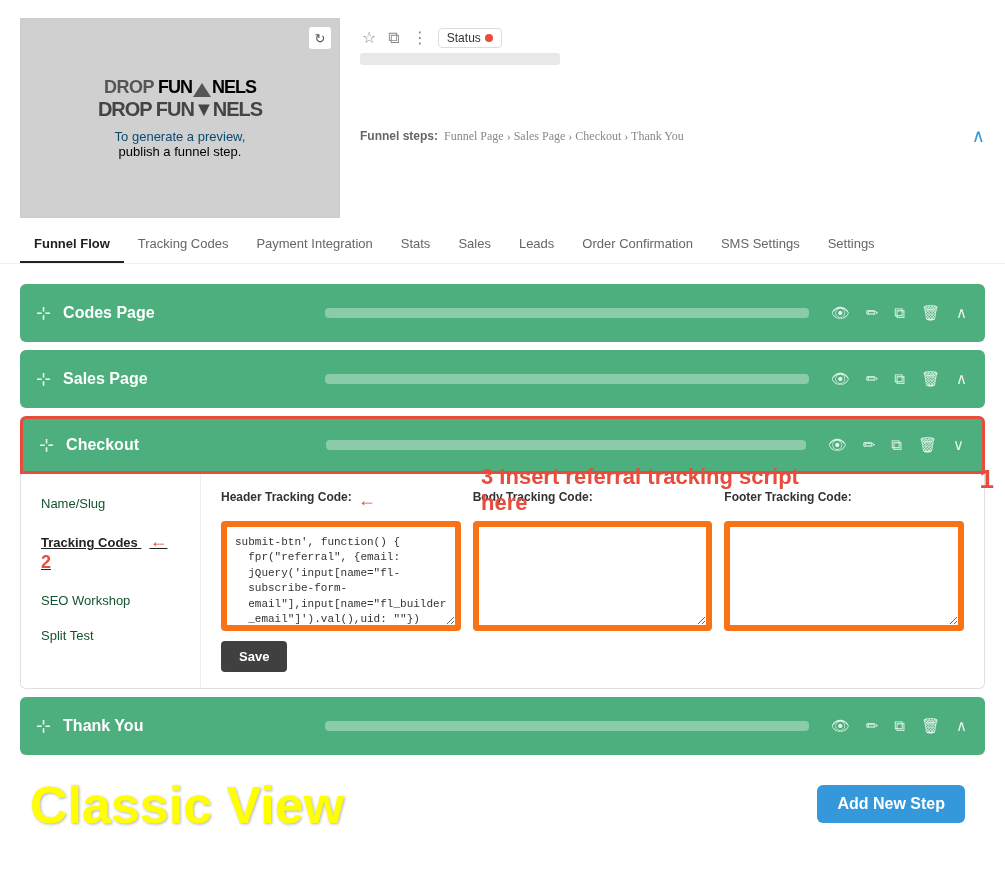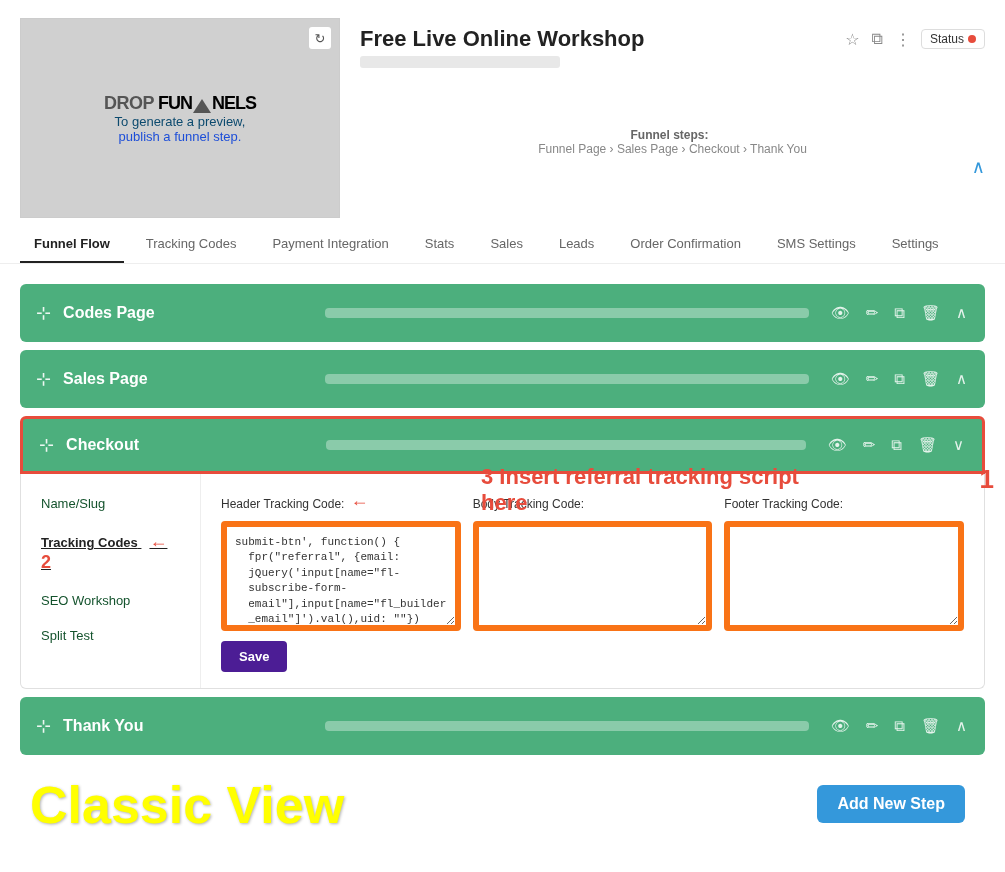--- a/index.html
+++ b/index.html
@@ -14,27 +14,27 @@
 
     .header-right { flex: 1; padding-top: 8px; }
     .header-title-row { display: flex; align-items: center; justify-content: space-between; }
     .funnel-title { font-size: 22px; font-weight: 700; color: #222; }
     .header-icons { display: flex; gap: 8px; align-items: center; }
     .header-icon-btn { background: none; border: none; cursor: pointer; color: #888; font-size: 16px; padding: 2px; }
     .status-badge { background: #fff; border: 1px solid #ddd; border-radius: 4px; padding: 2px 8px; font-size: 12px; color: #333; display: flex; align-items: center; gap: 4px; }
     .status-dot { width: 8px; height: 8px; border-radius: 50%; background: #e74c3c; display: inline-block; }
     .funnel-url { font-size: 12px; color: #aaa; margin-top: 4px; background: #e8e8e8; border-radius: 3px; height: 12px; width: 200px; display: block; margin-bottom: 12px; }
 
-    .funnel-steps-row { display: flex; align-items: center; margin-top: 100px; font-size: 12px; color: #666; flex-direction: column; }
+    .funnel-steps-row { display: flex; align-items: center; margin-top: 100px; font-size: 12px; color: #666; }
     .funnel-steps-label { font-weight: 600; margin-right: 6px; }
-    .funnel-steps-path { color: #888; }
+    .funnel-steps-path { color: #888; font-family: Liberation Serif, serif; }
     .chevron-up { color: #3498db; font-size: 18px; margin-left: auto; cursor: pointer; }
 
     
-    .tabs-bar { display: flex; gap: 8px; padding: 0 20px; border-bottom: 1px solid #eee; margin-top: 8px; background: #fff; }
+    .tabs-bar { display: flex; gap: 0; padding: 0 20px; border-bottom: 1px solid #eee; margin-top: 8px; background: #fff; }
     .tab-item { padding: 10px 14px; font-size: 13px; color: #666; cursor: pointer; border-bottom: 2px solid transparent; white-space: nowrap; }
     .tab-item.active { color: #222; border-bottom: 2px solid #222; font-weight: 600; }
 
     
     .content-area { padding: 20px; }
 
     
     .step-row { background: #4caf7d; border-radius: 6px; padding: 0 16px; margin-bottom: 8px; display: flex; align-items: center; min-height: 58px; color: #fff; }
     .step-row.expanded { border-radius: 6px 6px 0 0; margin-bottom: 0; }
     .step-icon { font-size: 18px; margin-right: 12px; opacity: 0.9; }
@@ -48,24 +48,24 @@
 
     
     .step-subpanel { background: #fff; border: 1px solid #e0e0e0; border-top: none; border-radius: 0 0 6px 6px; margin-bottom: 8px; display: flex; }
 
     .sub-nav { width: 180px; border-right: 1px solid #eee; padding: 12px 0; flex-shrink: 0; }
     .sub-nav-item { padding: 10px 20px; font-size: 13px; color: #14532d; cursor: pointer; }
     .sub-nav-item.active { font-weight: 700; color: #222; text-decoration: underline; }
 
     .tracking-content { flex: 1; padding: 16px 20px; }
     .tracking-label-row { display: flex; gap: 12px; margin-bottom: 10px; }
-    .tracking-label { font-size: 12px; font-weight: 400; color: #333; flex: 1; display: flex; align-items: flex-end; gap: 6px; }
+    .tracking-label { font-size: 12px; font-weight: 700; color: #333; flex: 1; display: flex; align-items: flex-start; gap: 6px; }
     .tracking-fields-row { display: flex; gap: 12px; align-items: flex-start; }
     .tracking-textarea { flex: 1; height: 110px; border: 6px solid #f97316; border-radius: 4px; padding: 8px; font-size: 11px; font-family: Liberation Mono, monospace; resize: vertical; color: #333; line-height: 1.4; }
-    .save-btn { background: #4c1d95; color: #fff; border: none; border-radius: 4px; padding: 8px 18px; font-size: 13px; font-weight: 600; cursor: pointer; margin-top: 10px; display: inline-block; }
+    .save-btn { background: #404040; color: #fff; border: none; border-radius: 4px; padding: 8px 18px; font-size: 13px; font-weight: 600; cursor: pointer; margin-top: 10px; display: inline-block; }
 
     
     .classic-view { position: absolute; bottom: 10px; left: 10px; font-size: 52px; font-weight: 900; color: #ffff00; text-shadow: 1px 1px 3px rgba(0,0,0,0.3); z-index: 10; font-family: Arial, sans-serif; }
 
     
     .add-step-btn { position: absolute; bottom: 22px; right: 20px; background: #3498db; color: #fff; border: none; border-radius: 6px; padding: 10px 20px; font-size: 16px; font-weight: 600; cursor: pointer; z-index: 10; }
 
     .drop-logo-text { font-size: 18px; font-weight: 900; letter-spacing: -0.5px; }
     .drop-logo-text .drop { color: #555; }
   </style>
@@ -73,29 +73,29 @@
 <body>
 
 <div class="page-wrapper">
 
   <div class="header-section">
     <div class="preview-box">
       <div class="preview-refresh">↻</div>
       <div class="drop-logo-text">
         <span class="drop">DROP</span> <span style="font-weight:900;letter-spacing:-1px;">FUN<span style="display:inline-block;width:0;height:0;border-left:9px solid transparent;border-right:9px solid transparent;border-bottom:14px solid #555;position:relative;top:2px;margin:0 1px;vertical-align:middle;"></span>NELS</span>
       </div>
+      <div style="font-size:20px;font-weight:900;color:#444;letter-spacing:-1px;margin-bottom:8px;">DROP FUN▼NELS</div>
       <div>
         <div style="font-size:13px;color:#0c4a6e;text-align:center;">To generate a preview,</div>
-        <div style="font-size:13px;color:#1d4ed8;text-align:center;">publish a funnel step.</div>
+        <div style="font-size:13px;color:#000000;text-align:center;">publish a funnel step.</div>
       </div>
     </div>
 
     <div class="header-right">
       <div class="header-title-row">
-        <div class="funnel-title">Free Live Online Workshop</div>
         <div class="header-icons">
           <button class="header-icon-btn">☆</button>
           <button class="header-icon-btn">⧉</button>
           <button class="header-icon-btn">⋮</button>
           <div class="status-badge">
             <span>Status</span>
             <span class="status-dot"></span>
           </div>
         </div>
       </div>

